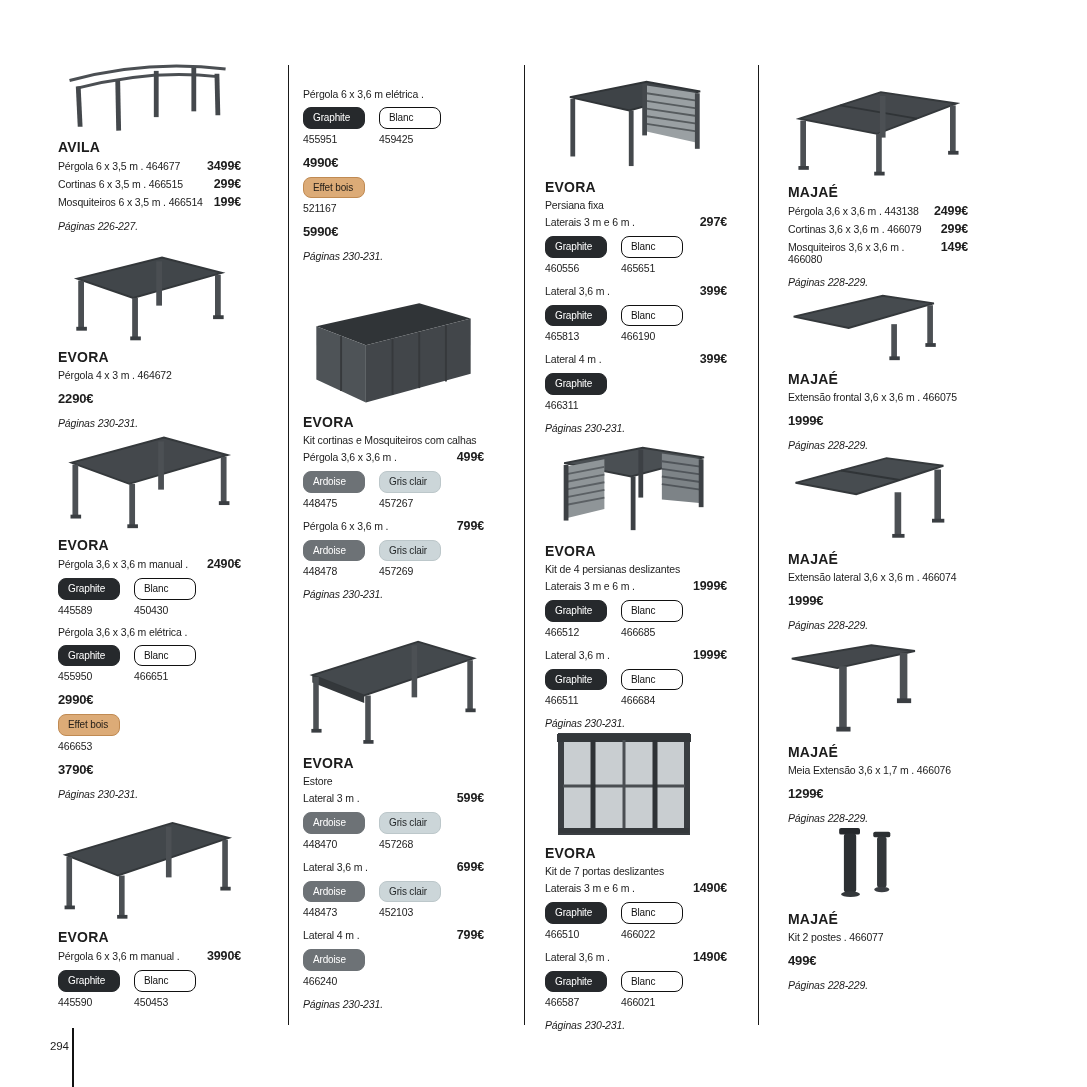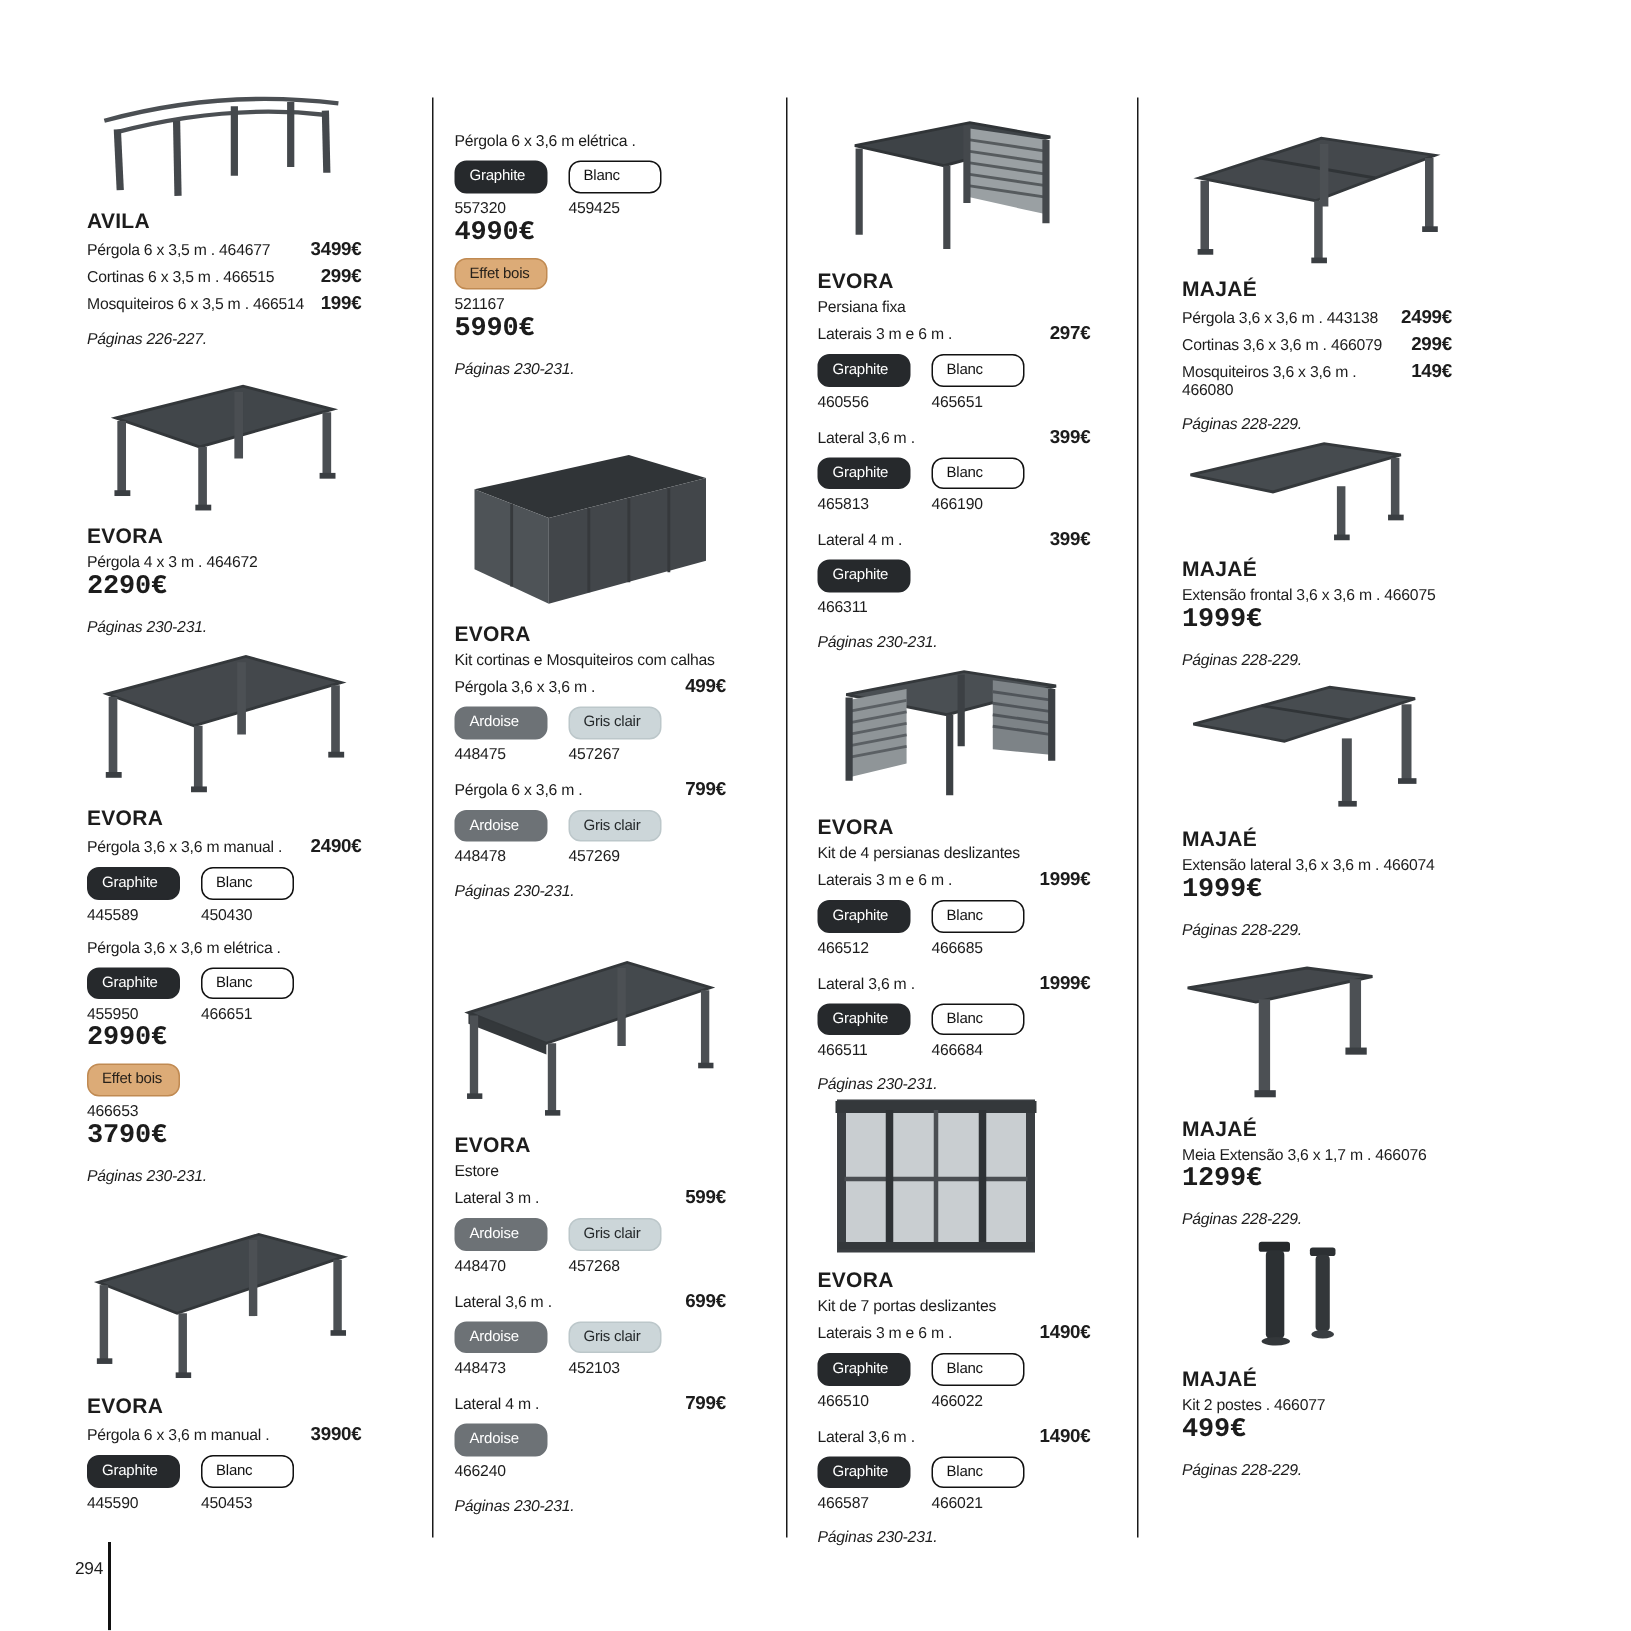--- a/index.html
+++ b/index.html
@@ -8,21 +8,21 @@
   .vline{position:absolute;width:1px;background:var(--divider,#1a1a1a);}
   .block{position:absolute;}
   .photo{margin-bottom:5px;display:flex;align-items:flex-end;}
   .photo svg{display:block;}
   .title{font-size:14px;font-weight:bold;letter-spacing:.2px;margin-top:2px;}
   .sub{font-size:10.5px;margin-top:4px;}
   .line{display:flex;justify-content:space-between;align-items:baseline;font-size:10.5px;margin-top:4px;}
   .line .lbl{padding-right:4px;}
   .line .price{font-weight:bold;font-size:12.5px;white-space:nowrap;}
   .chips + .line{margin-top:10px;}
-  .price-line{font-weight:bold;font-size:18px;font-family:Liberation Mono, monospace;}
+  .price-line{font-weight:bold;font-size:13px;margin-top:10px;}
   .pages{font-style:italic;font-size:10.5px;margin-top:11px;}
   .chips{display:flex;gap:14px;margin-top:7px;}
   .chip-wrap{}
   .chip{display:inline-block;min-width:42px;padding:3px 9px;border-radius:8px;font-size:10px;line-height:1.35;}
   .chip.graphite{background:var(--graphite);color:#fff;border:1px solid var(--graphite);}
   .chip.blanc{background:var(--blanc);color:#111;border:1.5px solid #111;}
   .chip.ardoise{background:var(--ardoise);color:#fff;border:1px solid var(--ardoise);}
   .chip.grisclair{background:var(--grisclair);color:#24282a;border:1px solid #bcc7ca;}
   .chip.bois{background:var(--bois);color:#27211a;border:1px solid #c08a52;}
   .code{font-size:10.5px;margin-top:4px;}
@@ -158,21 +158,21 @@
       <div class="chips">
         <div class="chip-wrap"><span class="chip graphite">Graphite</span><div class="code">445590</div></div>
         <div class="chip-wrap"><span class="chip blanc">Blanc</span><div class="code">450453</div></div>
       </div>
     </div>
     <div class="block" style="left: 303px; top: 84px; width: 181px;">
       <div class="line">
         <span class="lbl">Pérgola 6 x 3,6 m elétrica .</span>
       </div>
       <div class="chips">
-        <div class="chip-wrap"><span class="chip graphite">Graphite</span><div class="code">557320</div></div>
+        <div class="chip-wrap"><span class="chip graphite">Graphite</span><div class="code">455951</div></div>
         <div class="chip-wrap"><span class="chip blanc">Blanc</span><div class="code">459425</div></div>
       </div>
       <div class="price-line">4990€</div>
       <div class="chips">
         <div class="chip-wrap"><span class="chip bois">Effet bois</span><div class="code">521167</div></div>
       </div>
       <div class="price-line">5990€</div>
       <div class="pages">Páginas 230-231.</div>
     </div>
     <div class="block" style="left: 303px; top: 293px; width: 181px;">

